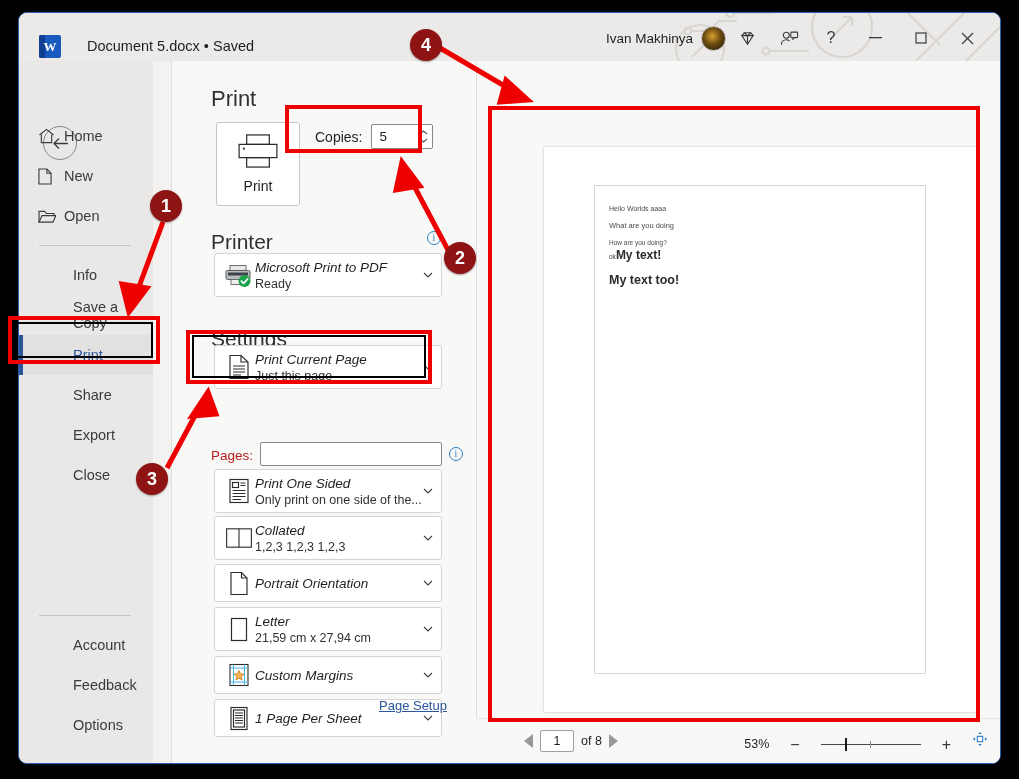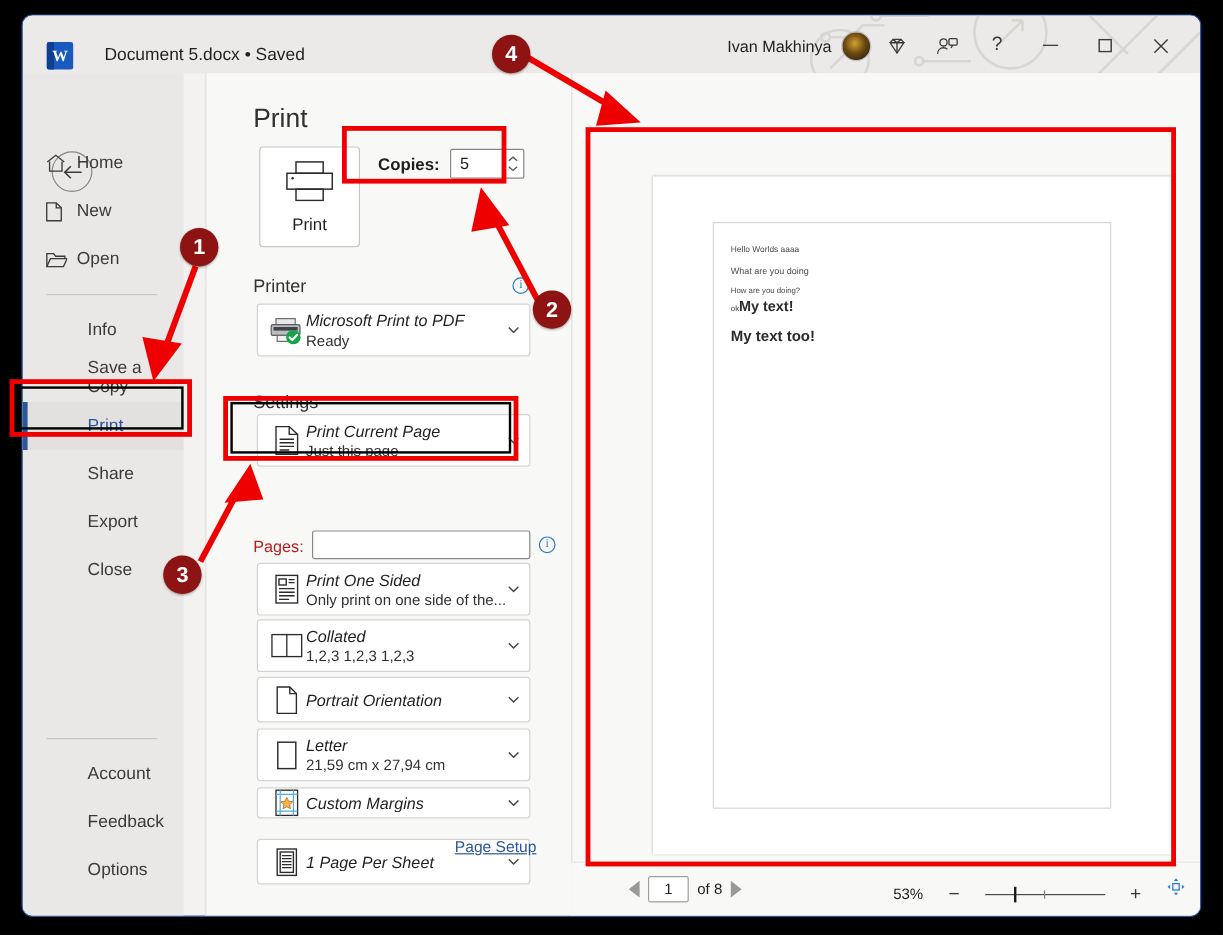--- a/index.html
+++ b/index.html
@@ -127,38 +127,38 @@
     border: 1px solid #c8c6c4;
     border-radius: 3px;
     display: flex; flex-direction: column; align-items: center; justify-content: center;
     gap: 6px;
   }
   .print-btn .plabel { font-size: 14px; color: #201f1e; }
   .copies-wrap {
     position: absolute; left: 143px; top: 63px;
     display: flex; align-items: center; gap: 9px;
   }
-  .copies-label { font-size: 14px; color: #201f1e; font-weight: bold; }
+  .copies-label { font-size: 14px; color: #201f1e; }
   .spin {
     width: 62px; height: 25px;
     background: #fff; border: 1px solid #8a8886; border-radius: 2px;
     display: flex; align-items: center;
     position: relative;
     box-sizing: border-box;
   }
   .spin .val { font-size: 13.5px; color: #201f1e; padding-left: 7px; }
   .spin .arrows {
     position: absolute; right: 4px; top: 2px;
     display: flex; flex-direction: column; align-items: center; justify-content: center;
     height: 19px; gap: 3px; color: #555;
   }
 
   .sec-head {
     position: absolute; left: 39px;
-    font-size: 15px; color: #323130;
+    font-size: 21px; color: #323130;
   }
   .combo {
     position: absolute; left: 42px;
     width: 228px;
     background: #fff;
     border: 1px solid #d6d4d2;
     border-radius: 3px;
     box-sizing: border-box;
     display: flex; align-items: center;
     padding: 0 6px 0 8px;
@@ -549,21 +549,21 @@
           <span class="l1">Letter</span>
           <span class="l2">21,59 cm x 27,94 cm</span>
         </span>
         <span class="chev">
           <svg width="10" height="6" viewBox="0 0 10 6" fill="none" stroke="#444" stroke-width="1.2">
               <path d="M1 1 L5 5 L9 1"></path>
             </svg>
         </span>
       </div>
 
-      <div class="combo" style="top:595px; height:26px">
+      <div class="combo" style="top:595px; height:38px">
         <span class="ci">
           <svg width="22" height="24" viewBox="0 0 22 24" fill="none">
             <rect x="2" y="1.5" width="18" height="21" fill="#fff" stroke="#2b2b2b" stroke-width="1.1"></rect>
             <path d="M5.5 1.5 V22.5 M16.5 1.5 V22.5 M2 5 H20 M2 19 H20" stroke="#49b0e0" stroke-width="1"></path>
             <path d="M11 7.5 l1.5 3.2 l3.5 .4 l-2.6 2.4 .7 3.5 l-3.1 -1.8 l-3.1 1.8 .7 -3.5 l-2.6 -2.4 3.5 -.4 z" fill="#f6b352" stroke="#c87a1e" stroke-width=".8"></path>
           </svg>
         </span>
         <span class="ctext">
           <span class="l1">Custom Margins</span>
         </span>

